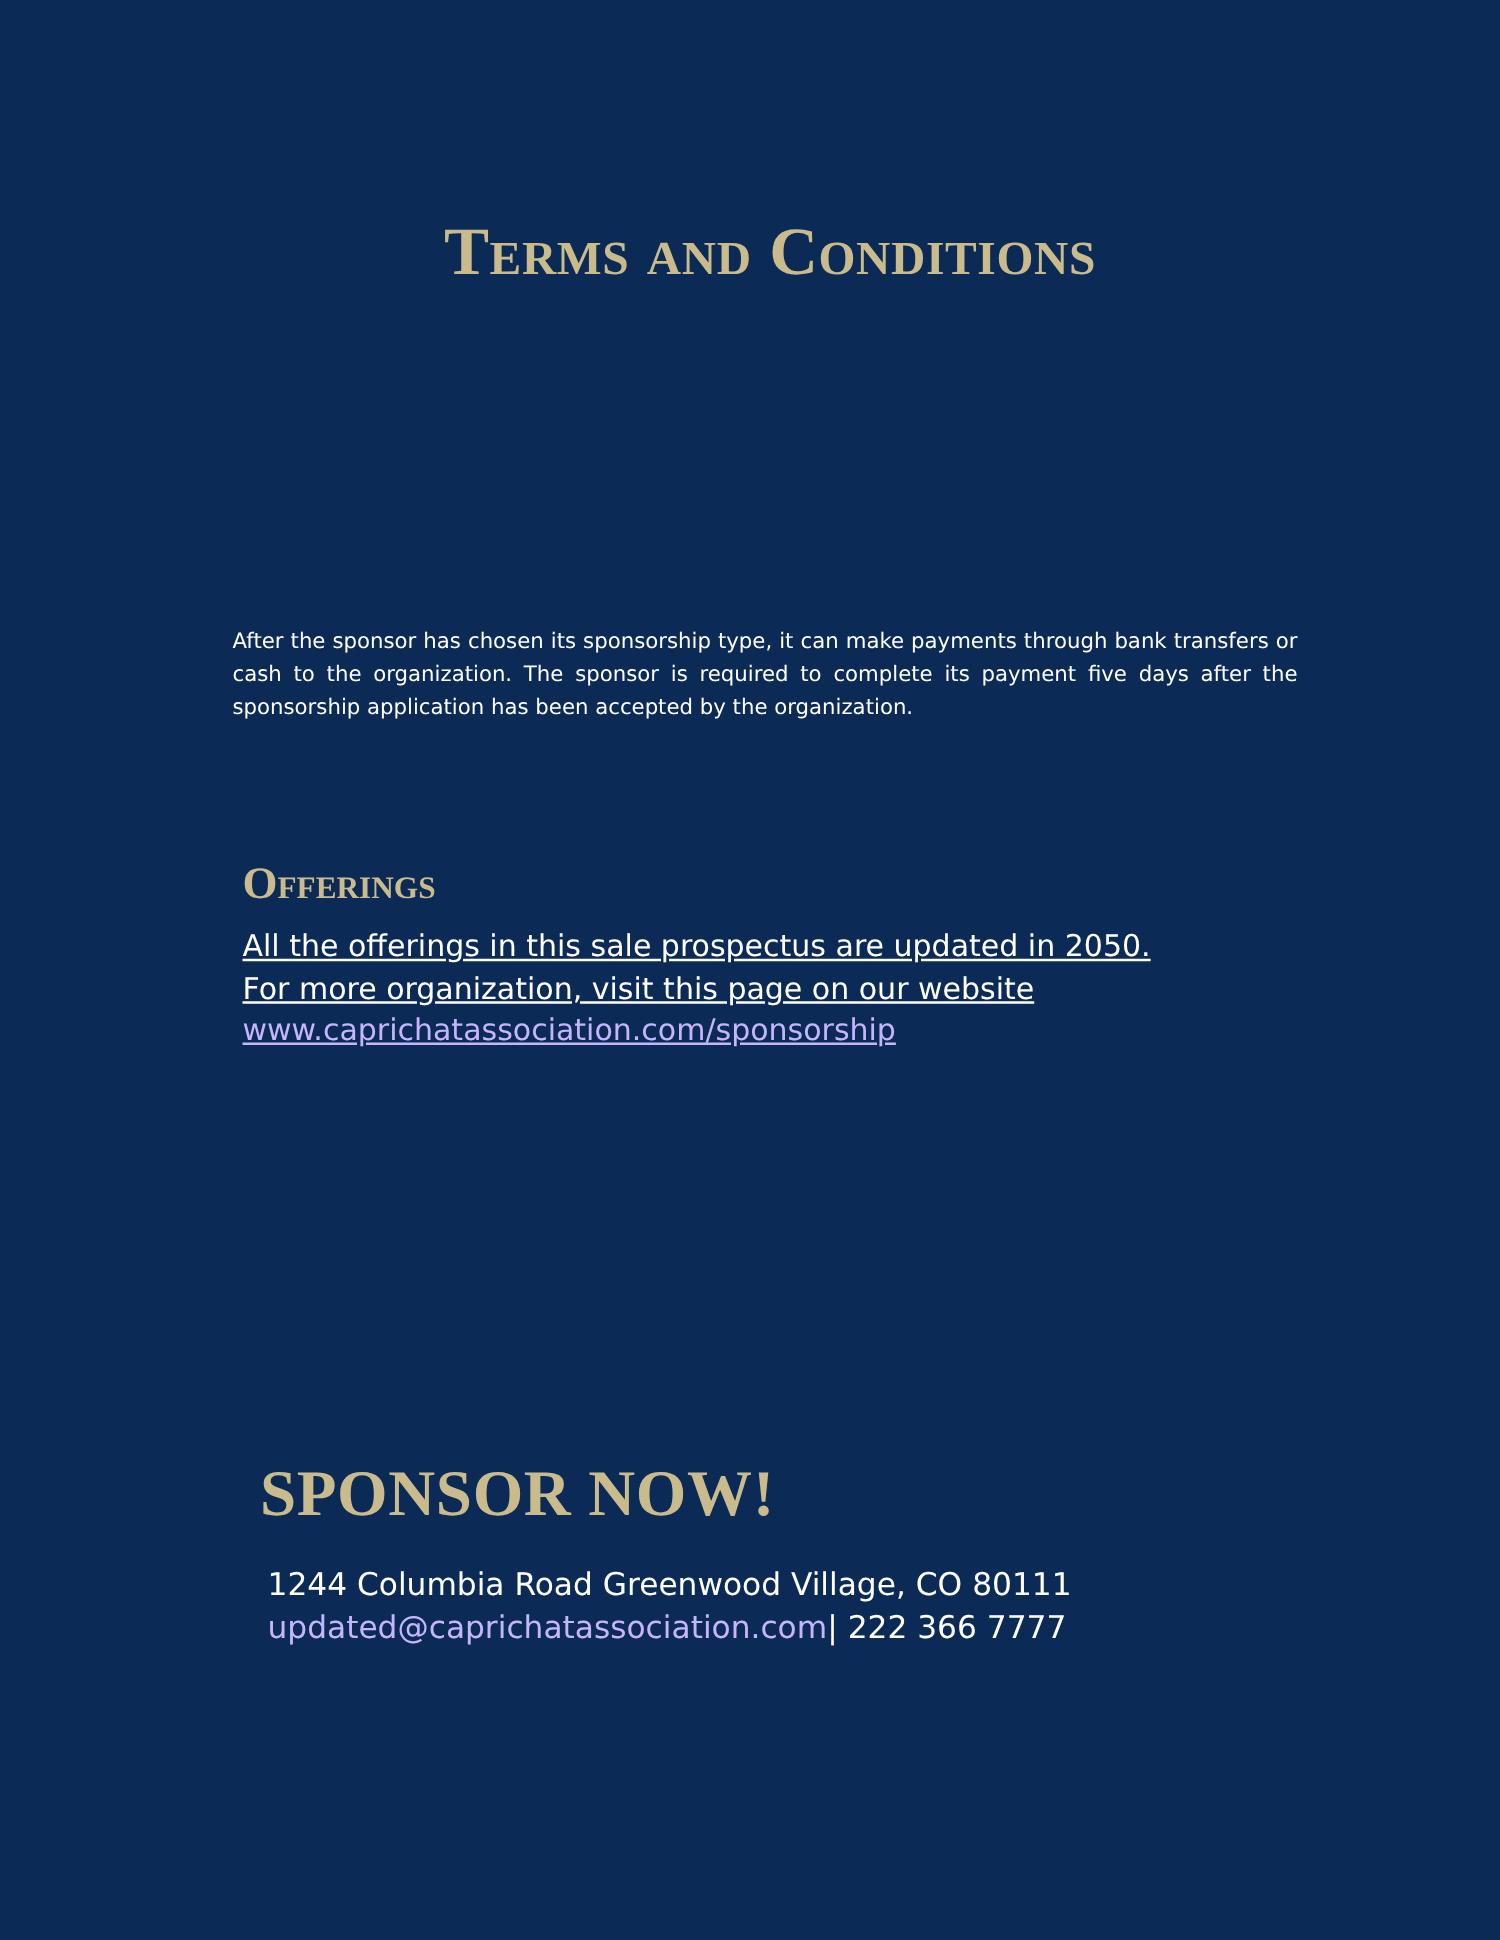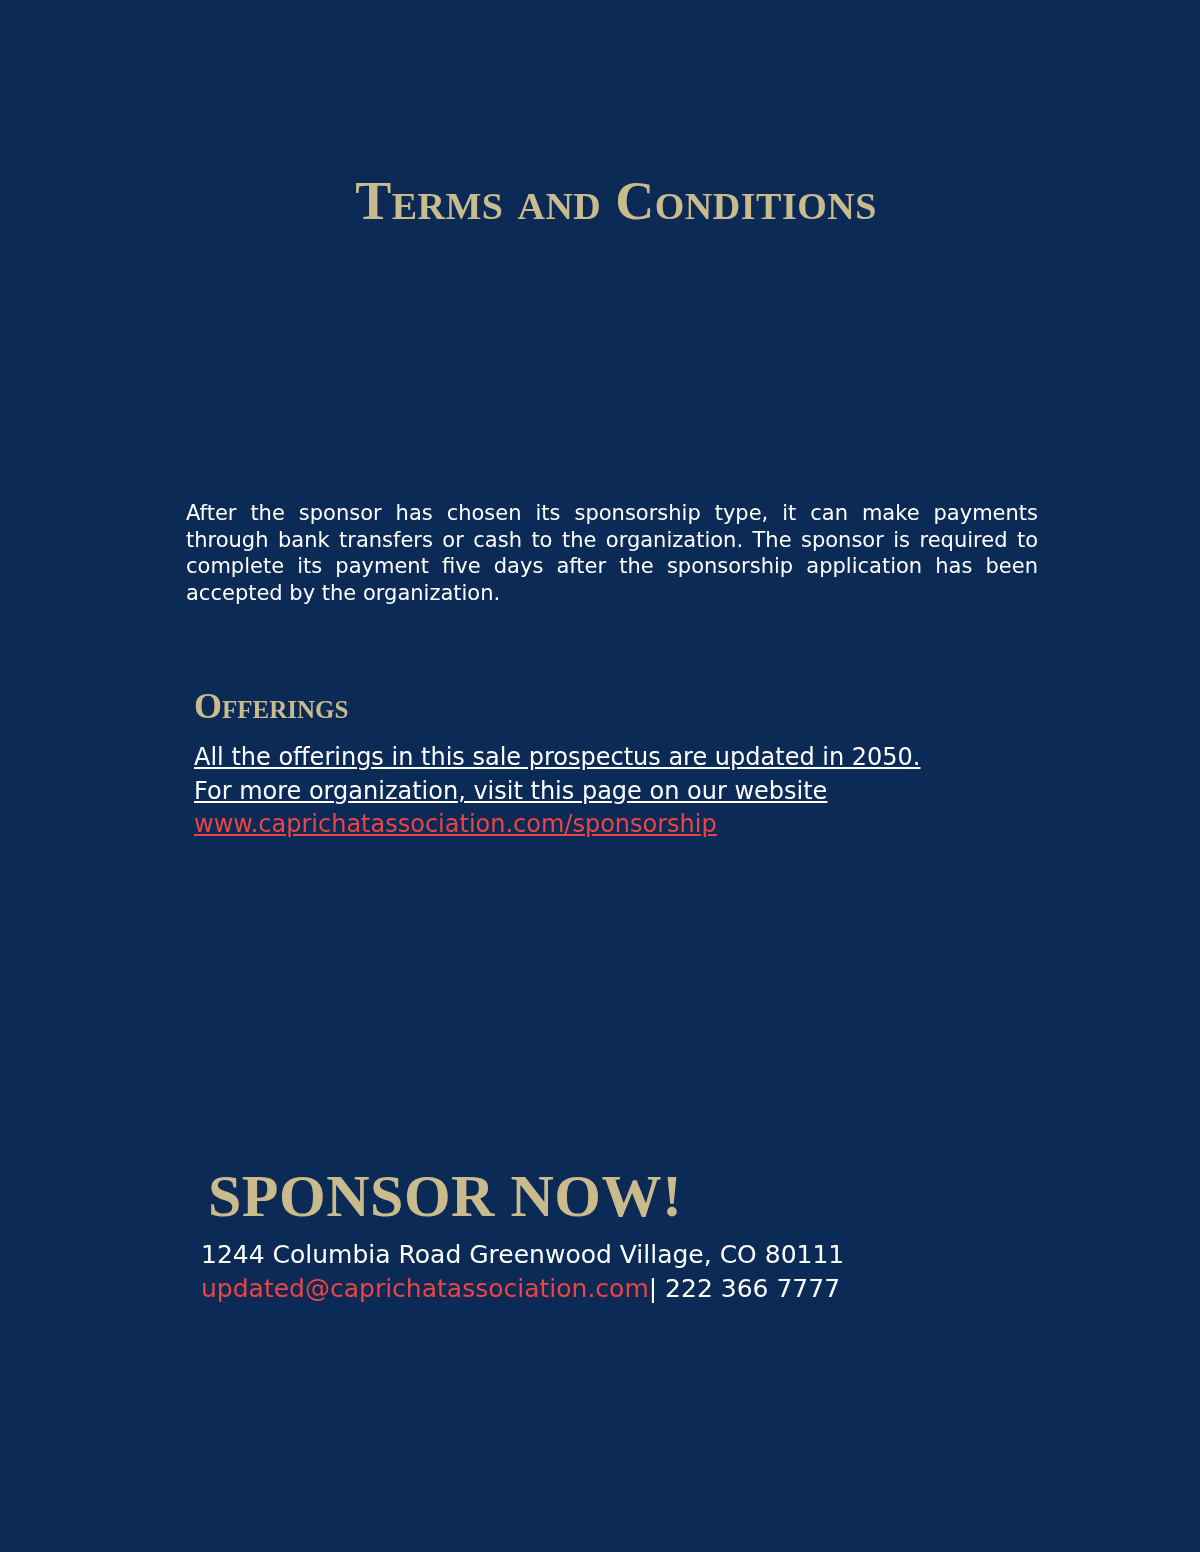--- a/index.html
+++ b/index.html
@@ -48,21 +48,21 @@
     }
     .offerings-heading {
       left: 194px;
       top: 684px;
     }
     .payment-body {
       position: absolute;
       left: 186px;
       top: 500px;
       width: 852px;
-      font-size: 21px;
+      font-size: 17px;
       line-height: 26.5px;
       text-align: justify;
       text-align-last: left;
       margin: 0;
     }
     .offerings-body {
       position: absolute;
       left: 194px;
       top: 741px;
       width: 800px;
@@ -72,40 +72,40 @@
     }
     .offerings-body .line {
       display: block;
       white-space: nowrap;
       text-decoration: underline;
     }
     .cta-heading {
       position: absolute;
       left: 208px;
       top: 1158px;
-      font-size: 60px;
+      font-size: 52px;
       line-height: 76px;
       letter-spacing: 0.5px;
       text-align: center;
     }
     .contact {
       position: absolute;
       left: 201px;
       top: 1238px;
       width: 800px;
       font-size: 25px;
       line-height: 34px;
-      margin: 0;
+      margin: 13px;
     }
     .contact .line {
       display: block;
       white-space: nowrap;
     }
     a.link {
-      color: #ef4444;
+      color: #c4b5fd;
       text-decoration: none;
     }
   </style>
 </head>
 <body>
 
 <div class="page">
 
   <h1 class="gold title">Terms and Conditions</h1>
 

